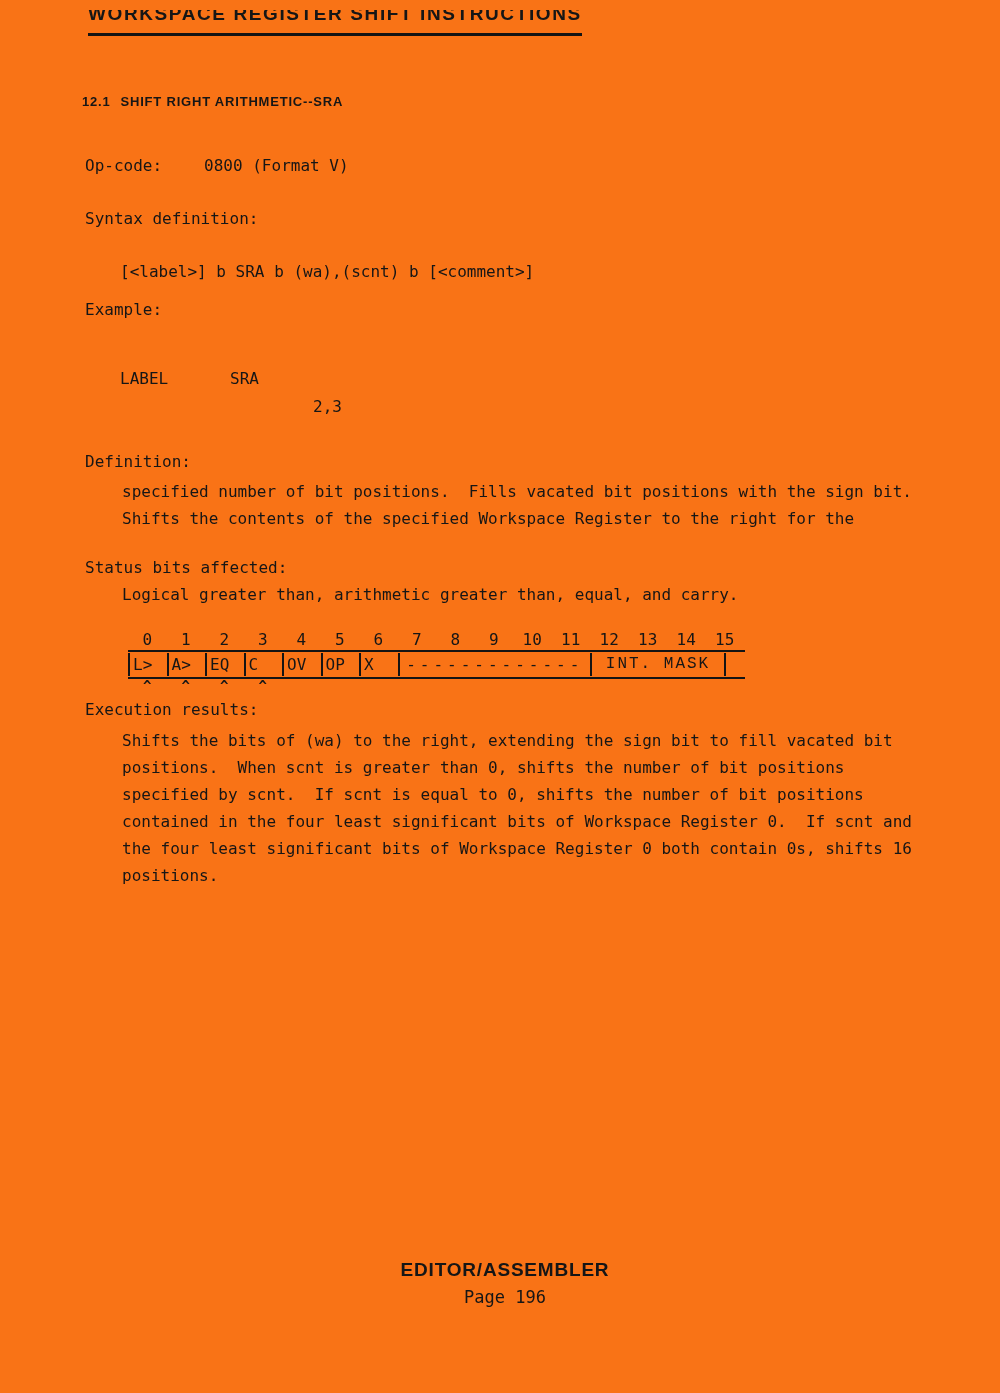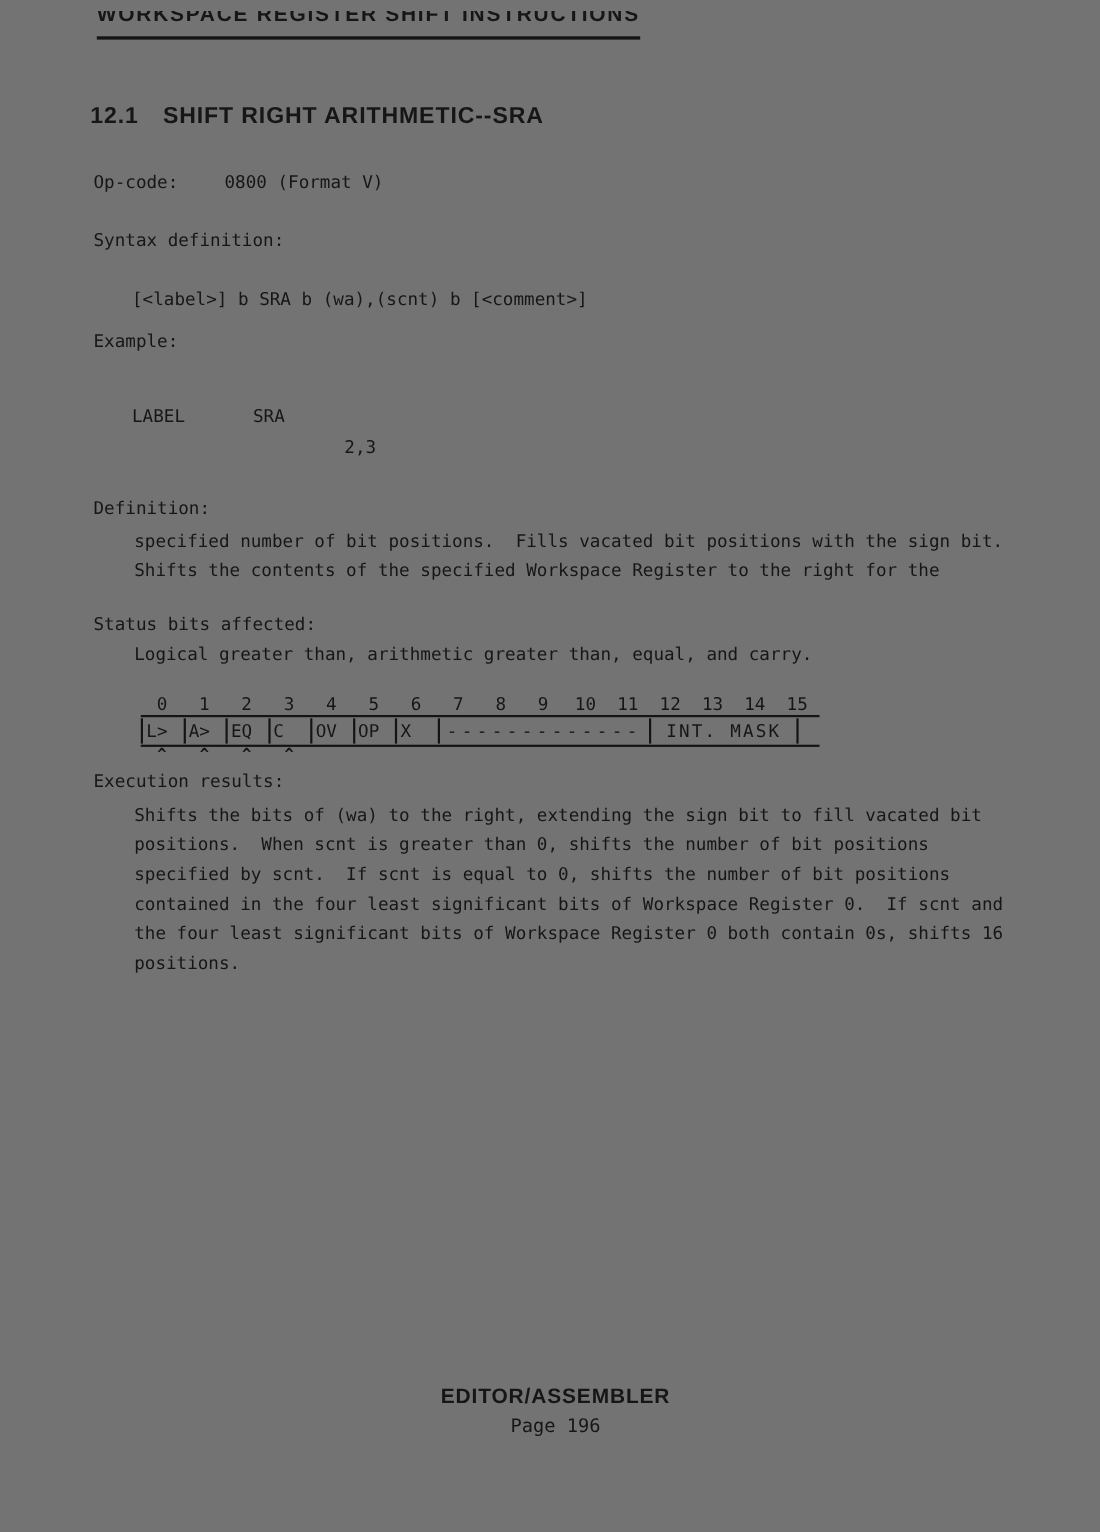--- a/index.html
+++ b/index.html
@@ -1,43 +1,43 @@
 <!DOCTYPE html>
 <html><head>
 <meta charset="utf-8">
 <style>
   html,body{margin:0;padding:0;background:#e8e8e8;}
   .page{
     position:relative;
     width:1000px;height:1393px;
     margin:0 auto;
-    background:#737373;
+    background:#f97316;
     color:#161616;
     font-family:"DejaVu Sans Mono","Liberation Mono",monospace;
     font-size:16px;
     overflow:hidden;
   }
   .pre{white-space:pre;}
   
   .running-header{
     position:absolute;left:88px;top:10px;
     border-bottom:3px solid #141414;
     padding-bottom:2px;
   }
   .clip-box{height:21px;overflow:hidden;}
   .clip-box span{
     display:block;margin-top:-7px;
     font-family:"Liberation Sans",sans-serif;
     font-weight:bold;font-size:19px;letter-spacing:1.6px;
   }
   .section-heading{
     position:absolute;left:82px;top:94px;
-    display:flex;gap:22px;
+    display:flex;gap:10px;
     font-family:"Liberation Sans",sans-serif;
-    font-weight:bold;font-size:21px;letter-spacing:0.8px;
+    font-weight:bold;font-size:13px;letter-spacing:0.8px;
   }
   .opcode-line{position:absolute;left:85px;top:156px;display:flex;gap:42px;}
   .syntax-label{position:absolute;left:85px;top:209px;}
   .syntax-line{position:absolute;left:120px;top:262px;}
   .example-label{position:absolute;left:85px;top:300px;}
   .example-row{position:absolute;left:120px;top:369px;display:flex;}
   .ex-col1{width:110px;}
   .ex-col2{width:83px;}
   .ex-col3{width:130px;margin-top:28px;}
   .ex-desc div{line-height:27px;}
@@ -55,21 +55,21 @@
     border-left:2px solid #141414;
     height:23px;line-height:23px;
     box-sizing:border-box;
     padding-left:3px;
     overflow:hidden;
   }
   .bit-cells .cell.last{border-right:2px solid #141414;}
   .bit-cells .cell.center{text-align:center;padding-left:0;}
   .cell.w1{width:38.5px;}
   .cell.w5{width:192.5px;letter-spacing:4px;}
-  .cell.w4{width:136px;letter-spacing:2px;}
+  .cell.w4{width:136px;letter-spacing:2px;font-family:Liberation Mono, monospace;}
   .bit-carets{display:flex;margin-top:1px;font-weight:bold;}
   .bit-carets div{width:38.5px;text-align:center;font-size:14px;line-height:12px;}
   .execution-label{position:absolute;left:85px;top:700px;}
   .execution-body{position:absolute;left:122px;top:727px;}
   .execution-body div{line-height:27px;}
   .footer{position:absolute;left:0;top:1259px;width:1010px;text-align:center;}
   .footer-title{
     font-family:"Liberation Sans",sans-serif;
     font-weight:bold;font-size:19px;letter-spacing:0.8px;
   }

